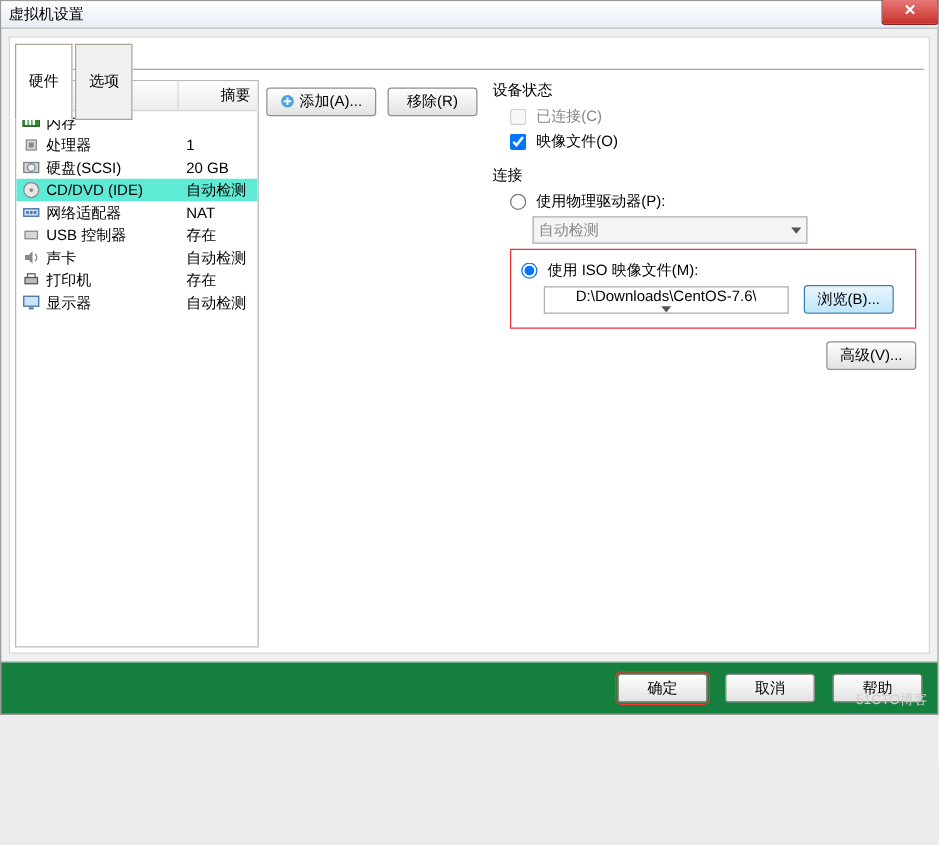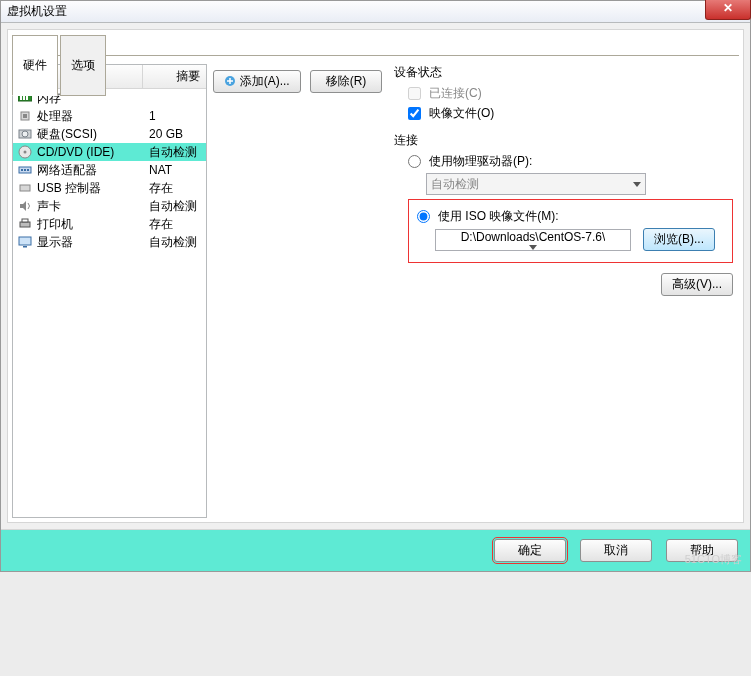--- a/index.html
+++ b/index.html
@@ -29,21 +29,21 @@
   .rightcol { flex:1; padding:0 6px 0 2px; }
   .group { margin-bottom:10px; }
   .group-title { color:#000; margin-bottom:4px; }
   .group-body { padding-left:14px; }
   .line { margin:3px 0; display:flex; align-items:center; gap:4px;}
   input[type=checkbox], input[type=radio]{ margin:0 4px 0 0; }
   .selbox { width:220px; height:22px; border:1px solid #abadb3; background:#f4f4f4; color:#888; padding:0 4px; display:flex; align-items:center; justify-content:space-between;}
   .pathbox { width:196px; height:22px; border:1px solid #abadb3; background:#fff; padding:0 4px; display:flex; align-items:center; justify-content:space-between;flex-direction:column;}
   .caret { width:0;height:0;border-left:4px solid transparent;border-right:4px solid transparent;border-top:5px solid #555;}
   .redbox { border:1.5px solid #e33; padding:5px 8px 8px 8px; margin-top:4px;}
-  .footer { position:absolute; bottom:0; left:0; right:0; height:42px; background:#5eead4; border-top:1px solid #d6d6d6; display:flex; justify-content:flex-end; align-items:center; padding:0 12px; gap:8px;}
+  .footer { position:absolute; bottom:0; left:0; right:0; height:42px; background:#15803d; border-top:1px solid #d6d6d6; display:flex; justify-content:flex-end; align-items:center; padding:0 12px; gap:8px;}
   .footer .btn.ok { outline:1.5px solid #e33; outline-offset:1px;}
   .watermark { position:absolute; bottom:4px; right:8px; color:#cfcfcf; font-size:11px;}
   svg{display:block}
 </style>
 </head>
 <body>
 
 <div class="window">
   <div class="titlebar">
     <span>虚拟机设置</span>

